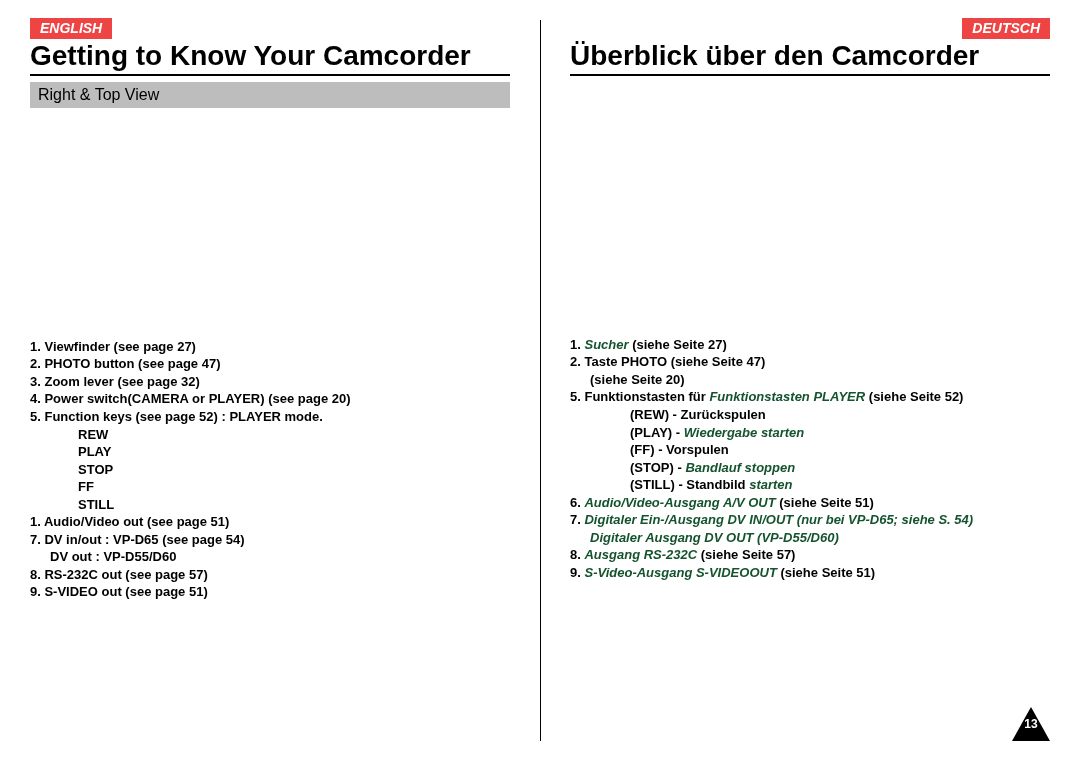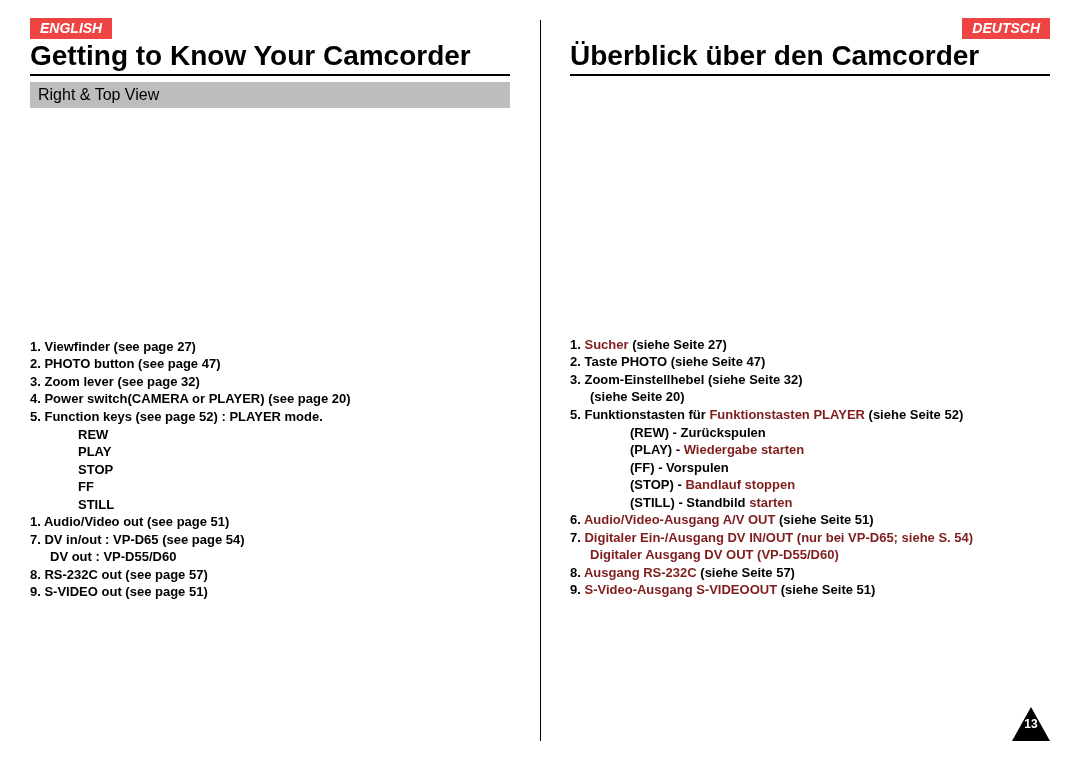--- a/index.html
+++ b/index.html
@@ -78,21 +78,21 @@
   }
 
   .list-area {
     font-size: 13px;
     font-weight: bold;
     line-height: 1.35;
   }
   .list-area .item { margin: 0; }
   .list-area .sub { padding-left: 48px; }
   .list-area .sub2 { padding-left: 60px; }
-  .red { color: #7f1d1d; }
+  .red { color: #14532d; font-style: italic; }
 
   .page-badge {
     position: absolute;
     right: 30px;
     bottom: 30px;
     width: 38px;
     height: 34px;
     display: flex;
     align-items: center;
     justify-content: center;
@@ -147,21 +147,20 @@
     <div class="title">Überblick über den Camcorder</div>
     <div class="title-rule"></div>
 
     <div class="spacer-figure" style="flex:0 0 260px;"></div>
 
     <div class="list-area">
       <div class="item">
         <span>1.  </span><span class="red">Sucher </span><span>(siehe Seite 27)</span>
       </div>
       <div class="item">2.  Taste PHOTO (siehe Seite 47)</div>
-      <div class="item">3.  Zoom-Einstellhebel (siehe Seite 32)</div>
       <div class="item" style="padding-left:20px;">(siehe Seite 20)</div>
       <div class="item">
         <span>5.  Funktionstasten für </span><span class="red">Funktionstasten PLAYER </span><span>(siehe Seite 52)</span>
       </div>
       <div class="item sub2">(REW) - Zurückspulen</div>
       <div class="item sub2">
         <span>(PLAY) - </span><span class="red">Wiedergabe starten</span>
       </div>
       <div class="item sub2">(FF) - Vorspulen</div>
       <div class="item sub2">

